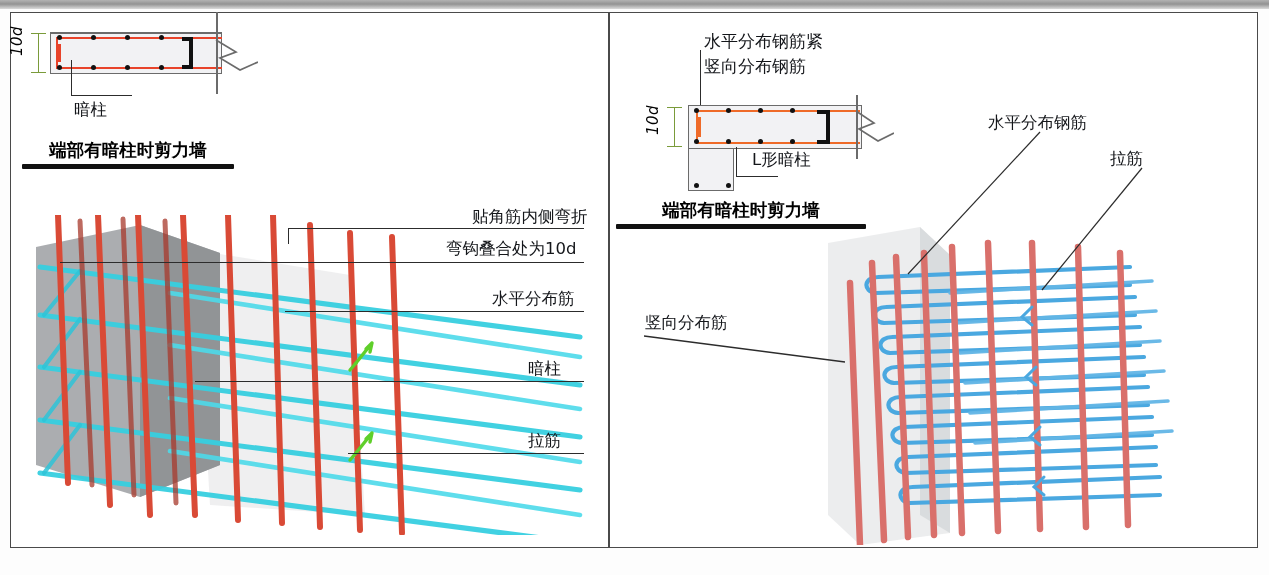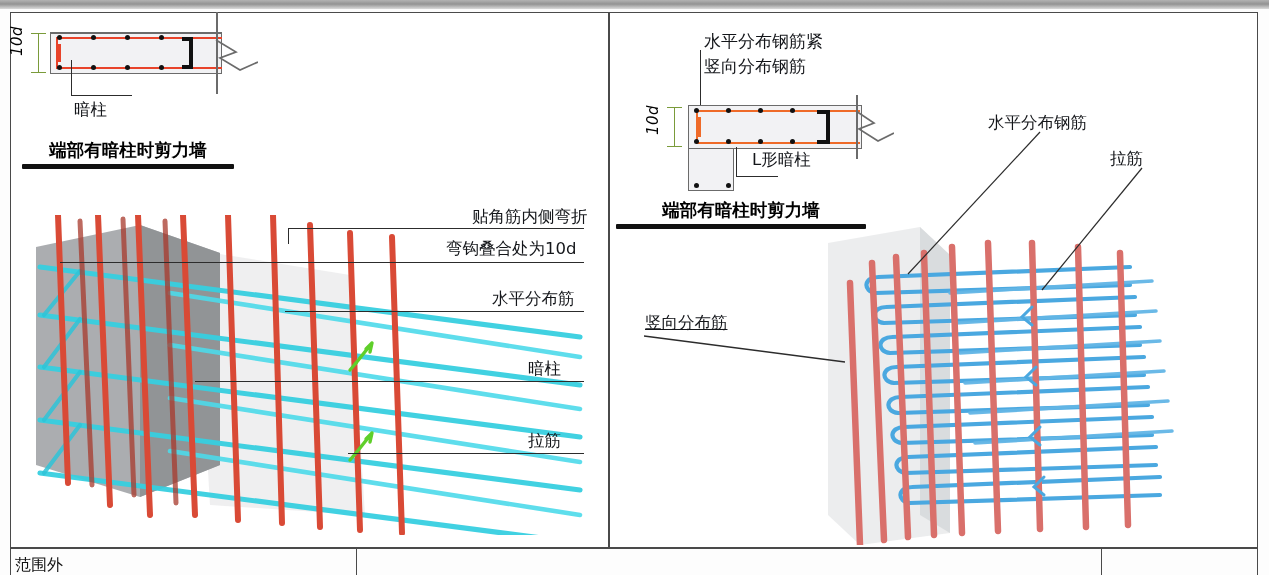--- a/index.html
+++ b/index.html
@@ -299,26 +299,21 @@
       <div class="lbl" style="left:988px;top:112px;text-align:right;">水平分布钢筋</div>
       <svg style="position:absolute;left:880px;top:128px;" width="170" height="150" viewBox="0 0 170 150">
         <line x1="160" y1="4" x2="28" y2="146" stroke="#2c2c2c" stroke-width="1.2"></line>
       </svg>
 
       <div class="lbl" style="left:1110px;top:148px;">拉筋</div>
       <svg style="position:absolute;left:1020px;top:164px;" width="130" height="130" viewBox="0 0 130 130">
         <line x1="122" y1="4" x2="22" y2="126" stroke="#2c2c2c" stroke-width="1.2"></line>
       </svg>
 
-      <div class="lbl" style="left:645px;top:312px;text-decoration:underline;">竖向分布筋</div>
+      <div class="lbl" style="left:645px;top:312px;">竖向分布筋</div>
       <svg style="position:absolute;left:640px;top:332px;" width="210" height="36" viewBox="0 0 210 36">
         <line x1="4" y1="4" x2="205" y2="30" stroke="#2c2c2c" stroke-width="1.3"></line>
       </svg>
     </div>
   </div>
 
-  <div class="bottomrow">
-    <div class="bdiv" style="left:345px;"></div>
-    <div class="bdiv" style="left:1090px;"></div>
-    <div class="bottom-text">范围外</div>
-  </div>
 
 </div>
 
 </body></html>

